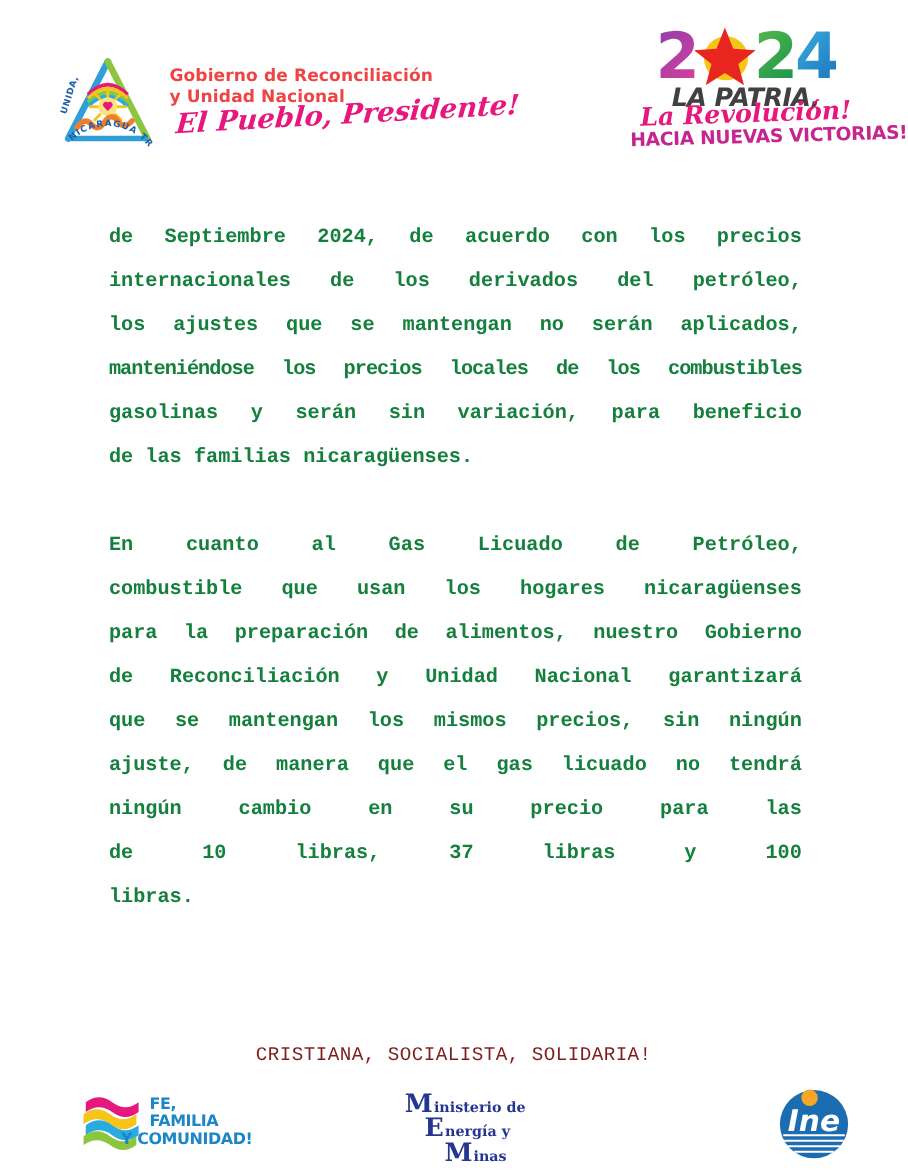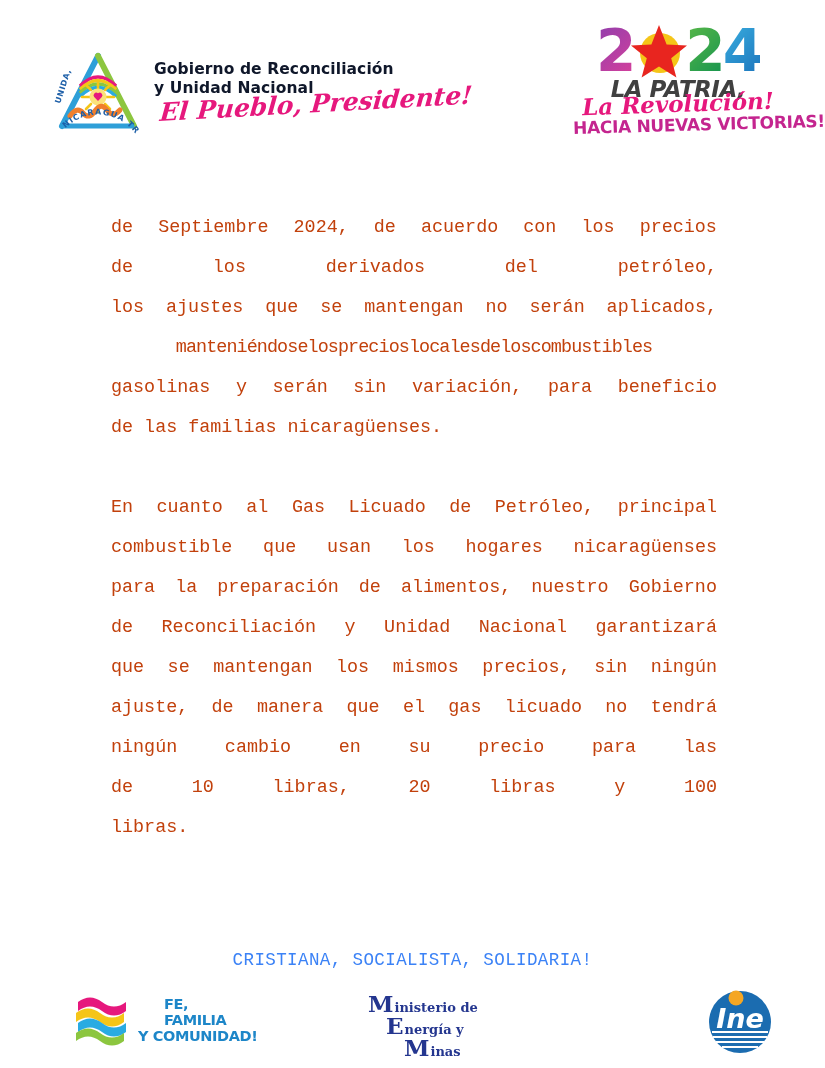--- a/index.html
+++ b/index.html
@@ -37,21 +37,21 @@
     height: 96px;
     flex: 0 0 auto;
   }
   .emblem svg { display: block; }
 
   .gov-words {
     margin-left: 4px;
     padding-top: 14px;
   }
   .gov-line {
-    color: #0f172a;
+    color: #ef4444;
     font-family: "DejaVu Sans", sans-serif;
     font-weight: bold;
     font-size: 15.5px;
     line-height: 19px;
     letter-spacing: 0.1px;
     white-space: nowrap;
   }
   .gov-script {
     margin-top: 1px;
     margin-left: 6px;
@@ -137,54 +137,54 @@
   }
 
   
   .doc-body {
     position: absolute;
     left: 95px;
     top: 192px;
     width: 638px;
   }
   .para {
-    color: #c2410c;
+    color: #15803d;
     font-family: "Liberation Mono", "DejaVu Sans Mono", monospace;
     font-size: 18.4px;
     line-height: 40px;
     text-align: justify;
     text-justify: inter-word;
-    margin: 16px;
+    margin: 4px;
+    font-weight: bold;
   }
   .para + .para { margin-top: 40px; }
   .line {
     display: block;
     text-align: justify;
     white-space: nowrap;
   }
   
   .line.j {
     display: flex;
     justify-content: space-between;
   }
   .line.j > span { white-space: pre; }
   .line.last { display: block; }
   .line.tight {
     letter-spacing: -0.9px;
-    justify-content: center;
   }
 
   
   .slogan {
     position: absolute;
     top: 950px;
     left: 0;
     width: 825px;
     text-align: center;
-    color: #3b82f6;
+    color: #7f1d1d;
     font-family: "Liberation Mono", "DejaVu Sans Mono", monospace;
     font-size: 17.5px;
     letter-spacing: 0.4px;
     font-weight: normal;
   }
 
   .footer-logos {
     position: absolute;
     top: 988px;
     left: 0;
@@ -192,21 +192,20 @@
     height: 80px;
   }
 
   
   .fe-block {
     position: absolute;
     left: 72px;
     top: 4px;
     display: flex;
     align-items: center;
-    gap: 28px;
   }
   .fe-waves { width: 62px; height: 56px; flex: 0 0 auto; }
   .fe-text {
     margin-left: 2px;
     color: #1d86c8;
     font-family: "DejaVu Sans", sans-serif;
     font-weight: bold;
     font-size: 14.5px;
     line-height: 16px;
     letter-spacing: -0.4px;
@@ -319,20 +318,21 @@
         <span>de</span>
         <span>Septiembre</span>
         <span>2024,</span>
         <span>de</span>
         <span>acuerdo</span>
         <span>con</span>
         <span>los</span>
         <span>precios</span>
       </span>
       <span class="line j">
+        <span>internacionales</span>
         <span>de</span>
         <span>los</span>
         <span>derivados</span>
         <span>del</span>
         <span>petróleo,</span>
       </span>
       <span class="line j">
         <span>los</span>
         <span>ajustes</span>
         <span>que</span>
@@ -364,21 +364,20 @@
     </p>
   <p class="para" id="p2">
       <span class="line j">
         <span>En</span>
         <span>cuanto</span>
         <span>al</span>
         <span>Gas</span>
         <span>Licuado</span>
         <span>de</span>
         <span>Petróleo,</span>
-        <span>principal</span>
       </span>
       <span class="line j">
         <span>combustible</span>
         <span>que</span>
         <span>usan</span>
         <span>los</span>
         <span>hogares</span>
         <span>nicaragüenses</span>
       </span>
       <span class="line j">
@@ -425,21 +424,21 @@
         <span>en</span>
         <span>su</span>
         <span>precio</span>
         <span>para</span>
         <span>las</span>
       </span>
       <span class="line j">
         <span>de</span>
         <span>10</span>
         <span>libras,</span>
-        <span>20</span>
+        <span>37</span>
         <span>libras</span>
         <span>y</span>
         <span>100</span>
       </span>
       <span class="line last">libras.</span>
     </p>
 </div>
 
 <div class="slogan">CRISTIANA, SOCIALISTA, SOLIDARIA!</div>
 

